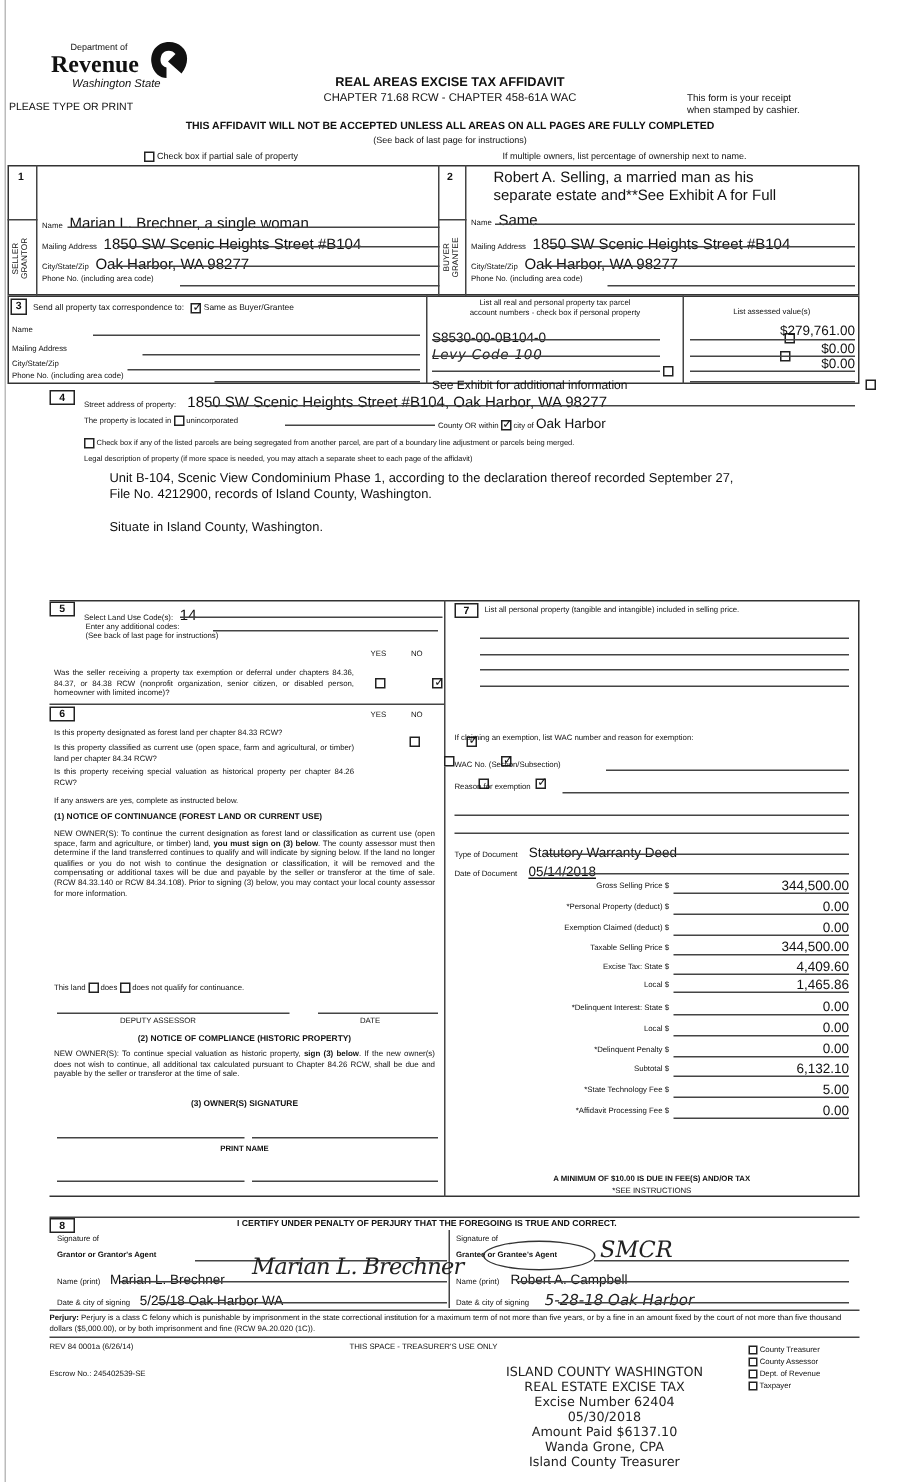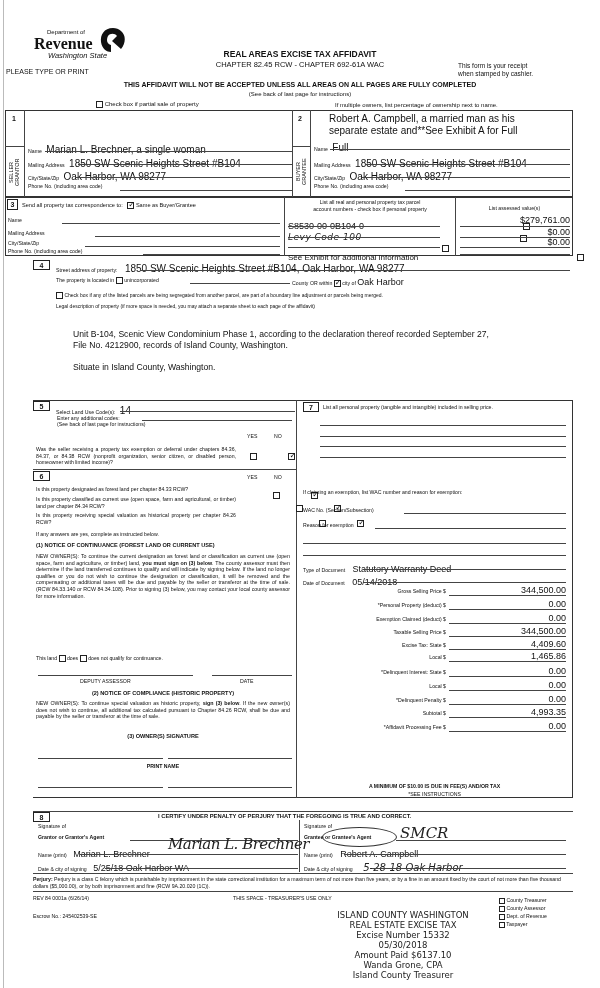--- a/index.html
+++ b/index.html
@@ -37,21 +37,21 @@
   <div class="abs sm" style="left:25px;top:2px;">Department of</div>
   <div class="abs" style="left:12px;top:9px;font-family:'Liberation Serif',serif;font-weight:bold;font-size:16px;line-height:16px;">Revenue</div>
   <div class="abs" style="left:26px;top:24px;font-size:7.5px;font-style:italic;">Washington State</div>
   <svg class="abs" style="left:77px;top:0;" width="28" height="26" viewBox="0 0 28 26">
     <path d="M14 1 C5 1 1 8 2 15 C3 22 8 25 12 25 L12 18 C8 17 7 13 9 9 C11 6 16 6 18 9 L13 14 L22 22 C27 16 27 8 22 4 C20 2 17 1 14 1 Z" fill="#111"></path>
   </svg>
 </div>
 <div class="abs sm" style="left:6px;top:68px;font-size:7px;">PLEASE TYPE OR PRINT</div>
 
 <div class="abs center bold" style="left:150px;top:49px;width:300px;font-size:8.5px;">REAL AREAS EXCISE TAX AFFIDAVIT</div>
-<div class="abs center" style="left:150px;top:60px;width:300px;font-size:7.5px;">CHAPTER 82.45 RCW - CHAPTER 692-61A WAC</div>
+<div class="abs center" style="left:150px;top:60px;width:300px;font-size:7.5px;">CHAPTER 71.68 RCW - CHAPTER 458-61A WAC</div>
 <div class="abs md" style="left:458px;top:62px;font-size:6.5px;">This form is your receipt</div>
 <div class="abs md" style="left:458px;top:70px;font-size:6.5px;">when stamped by cashier.</div>
 
 <div class="abs center bold" style="left:40px;top:81px;width:520px;font-size:7px;">THIS AFFIDAVIT WILL NOT BE ACCEPTED UNLESS ALL AREAS ON ALL PAGES ARE FULLY COMPLETED</div>
 <div class="abs center" style="left:150px;top:91px;width:300px;font-size:6px;">(See back of last page for instructions)</div>
 
 <div class="abs sm" style="left:96px;top:101px;">
   <span class="cb"></span>
   <span>Check box if partial sale of property</span>
 </div>
@@ -82,25 +82,25 @@
 <div class="hline" style="left:78px;top:164px;width:215px;"></div>
 <div class="abs" style="left:28px;top:166px;width:262px;">
   <span class="tiny">City/State/Zip</span>
   <span class="fill">Oak Harbor, WA 98277</span>
 </div>
 <div class="hline" style="left:75px;top:177px;width:218px;"></div>
 <div class="abs tiny" style="left:28px;top:183px;">Phone No. (including area code)</div>
 <div class="hline" style="left:120px;top:190px;width:173px;"></div>
 
 
-<div class="abs fill" style="left:329px;top:113px;line-height:12px;">Robert A. Campbell, a married man as his</div>
+<div class="abs fill" style="left:329px;top:113px;line-height:12px;">Robert A. Selling, a married man as his</div>
 <div class="abs fill" style="left:329px;top:125px;line-height:12px;">separate estate and**See Exhibit A for Full</div>
 <div class="abs" style="left:314px;top:137px;">
   <span class="tiny">Name</span>
-  <span class="fill">Full</span>
+  <span class="fill">Same</span>
 </div>
 <div class="hline" style="left:330px;top:149px;width:240px;"></div>
 <div class="abs" style="left:314px;top:153px;">
   <span class="tiny">Mailing Address</span>
   <span class="fill">1850 SW Scenic Heights Street #B104</span>
 </div>
 <div class="hline" style="left:365px;top:164px;width:205px;"></div>
 <div class="abs" style="left:314px;top:166px;">
   <span class="tiny">City/State/Zip</span>
   <span class="fill">Oak Harbor, WA 98277</span>
@@ -183,21 +183,21 @@
   <span class="cb checked"></span>
   <span>city of</span>
   <span class="fill-sm">Oak Harbor</span>
 </div>
 
 <div class="abs tiny" style="left:56px;top:292px;font-size:5px;">
   <span class="cb"></span>
   <span>Check box if any of the listed parcels are being segregated from another parcel, are part of a boundary line adjustment or parcels being merged.</span>
 </div>
 <div class="abs tiny" style="left:56px;top:303px;font-size:5px;">Legal description of property (if more space is needed, you may attach a separate sheet to each page of the affidavit)</div>
-<div class="abs" style="left:73px;top:329px;font-size:8.6px;line-height:11px;width:500px;">
+<div class="abs" style="left:73px;top:313px;font-size:8.6px;line-height:11px;width:500px;">
   <div>Unit B-104, Scenic View Condominium Phase 1, according to the declaration thereof recorded September 27,</div>
   <div>File No. 4212900, records of Island County, Washington.</div>
   <div style="height:11px;"></div>
   <div>Situate in Island County, Washington.</div>
 </div>
 
 
 <div class="abs box" style="left:33px;top:400px;width:540px;height:398px;border-left:none;"></div>
 <div class="vline" style="left:296px;top:400px;height:398px;"></div>
 
@@ -274,21 +274,21 @@
 <div class="hline" style="left:303px;top:543px;width:263px;"></div>
 <div class="hline" style="left:303px;top:555px;width:263px;"></div>
 
 <div class="abs" style="left:303px;top:558px;">
   <span class="tiny">Type of Document</span>
   <span class="fill-sm" style="margin-left:3px;">Statutory Warranty Deed</span>
 </div>
 <div class="hline" style="left:363px;top:569px;width:203px;"></div>
 <div class="abs" style="left:303px;top:571px;">
   <span class="tiny">Date of Document</span>
-  <span class="fill-sm" style="margin-left:3px;">05/14/2018</span>
+  <span class="fill-sm" style="margin-left:3px;text-decoration:underline;">05/14/2018</span>
 </div>
 <div class="hline" style="left:363px;top:582px;width:203px;"></div>
 
 
 <div class="abs" style="left:303px;top:584px;width:266px;">
   <div style="position:relative;height:13.8px;">
       <span class="abs tiny right" style="left:0;width:143px;top:4px;">Gross Selling Price $</span>
       <span class="abs right fill-sm" style="left:146px;width:117px;top:1px;border-bottom:1px solid #444;">344,500.00</span>
     </div>
   <div style="position:relative;height:13.8px;">
@@ -318,21 +318,25 @@
   <div style="position:relative;height:13.8px;">
       <span class="abs tiny right" style="left:0;width:143px;top:4px;">Local $</span>
       <span class="abs right fill-sm" style="left:146px;width:117px;top:1px;border-bottom:1px solid #444;">0.00</span>
     </div>
   <div style="position:relative;height:13.8px;">
       <span class="abs tiny right" style="left:0;width:143px;top:4px;">*Delinquent Penalty $</span>
       <span class="abs right fill-sm" style="left:146px;width:117px;top:1px;border-bottom:1px solid #444;">0.00</span>
     </div>
   <div style="position:relative;height:13.8px;">
       <span class="abs tiny right" style="left:0;width:143px;top:4px;">Subtotal $</span>
-      <span class="abs right fill-sm" style="left:146px;width:117px;top:1px;border-bottom:1px solid #444;">4,993.35</span>
+      <span class="abs right fill-sm" style="left:146px;width:117px;top:1px;border-bottom:1px solid #444;">6,132.10</span>
+    </div>
+  <div style="position:relative;height:13.8px;">
+      <span class="abs tiny right" style="left:0;width:143px;top:4px;">*State Technology Fee $</span>
+      <span class="abs right fill-sm" style="left:146px;width:117px;top:1px;border-bottom:1px solid #444;">5.00</span>
     </div>
   <div style="position:relative;height:13.8px;">
       <span class="abs tiny right" style="left:0;width:143px;top:4px;">*Affidavit Processing Fee $</span>
       <span class="abs right fill-sm" style="left:146px;width:117px;top:1px;border-bottom:1px solid #444;">0.00</span>
     </div>
 </div>
 <div class="abs bold tiny center" style="left:296px;top:783px;width:277px;">A MINIMUM OF $10.00 IS DUE IN FEE(S) AND/OR TAX</div>
 <div class="abs tiny center" style="left:296px;top:791px;width:277px;">*SEE INSTRUCTIONS</div>
 
 
@@ -383,21 +387,21 @@
 <div class="abs tiny" style="left:499px;top:896px;line-height:8px;">
   <div><span class="cb" style="width:6px;height:6px;"></span> <span>County Treasurer</span></div>
   <div><span class="cb" style="width:6px;height:6px;"></span> <span>County Assessor</span></div>
   <div><span class="cb" style="width:6px;height:6px;"></span> <span>Dept. of Revenue</span></div>
   <div><span class="cb" style="width:6px;height:6px;"></span> <span>Taxpayer</span></div>
 </div>
 
 <div class="abs stamp" style="left:318px;top:910px;width:170px;">
   <div>ISLAND COUNTY WASHINGTON</div>
   <div>REAL ESTATE EXCISE TAX</div>
-  <div>Excise Number 15332</div>
+  <div>Excise Number 62404</div>
   <div>05/30/2018</div>
   <div>Amount Paid $6137.10</div>
   <div>Wanda Grone, CPA</div>
   <div>Island County Treasurer</div>
 </div>
 
 
 
 
 </body></html>

